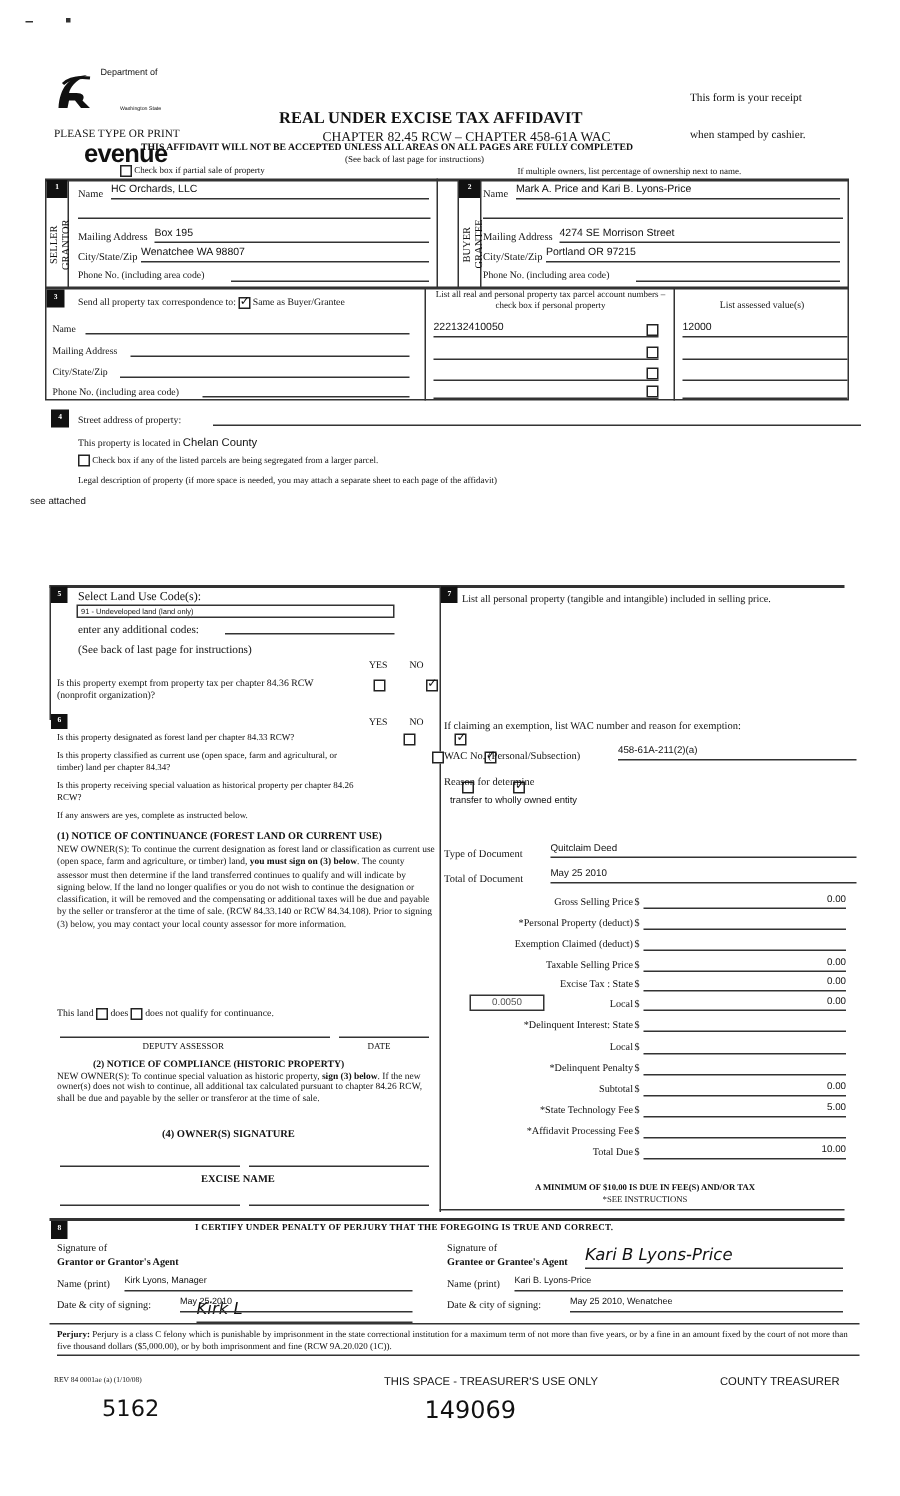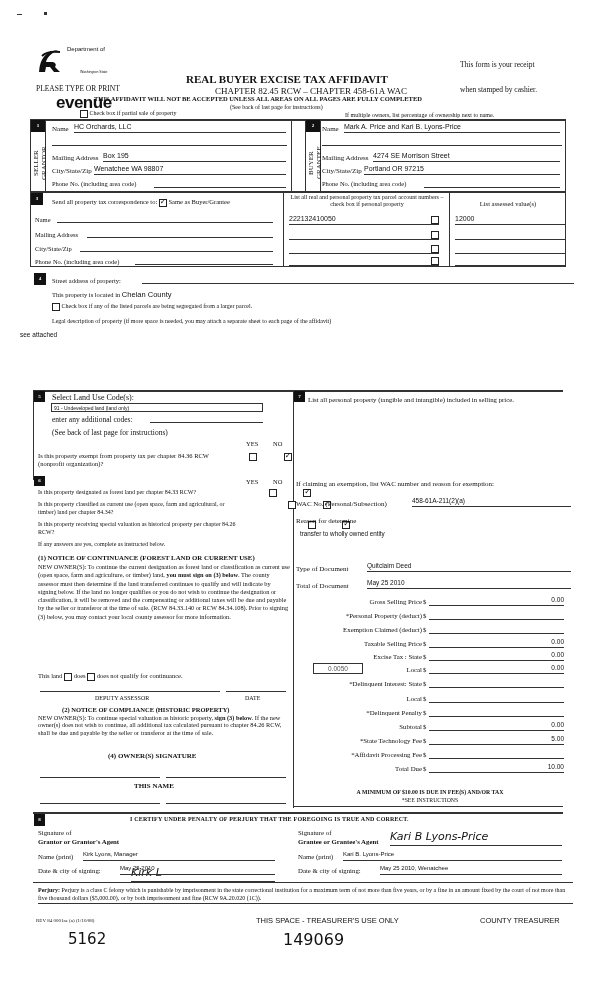--- a/index.html
+++ b/index.html
@@ -30,21 +30,21 @@
 <div class="abs" style="left:36px;top:46px;width:90px;height:30px;">
   <svg class="abs" style="left:0;top:2px;" width="26" height="26" viewBox="0 0 26 26">
     <path d="M3 24 C4 10 10 3 22 2 C14 6 11 10 10 14 L15 14 C19 14 21 16 19 19 L24 24 L18 24 L14 19 L10 19 L9 24 Z" fill="#111"></path>
     <path d="M6 8 C10 4 16 3 24 4" stroke="#111" stroke-width="2" fill="none"></path>
   </svg>
   <span class="abs sans" style="left:31px;top:0px;font-size:6px;">Department of</span>
   <span class="abs sans bold" style="left:20px;top:5px;font-size:17px;letter-spacing:-0.5px;margin-top:42px;">evenue</span>
   <span class="abs sans" style="left:44px;top:24px;font-size:3.5px;">Washington State</span>
 </div>
 <div class="abs" style="left:36px;top:84px;font-size:7.5px;">PLEASE TYPE OR PRINT</div>
-<div class="abs bold" style="left:186px;top:73px;font-size:11px;">REAL BUYER EXCISE TAX AFFIDAVIT</div>
+<div class="abs bold" style="left:186px;top:73px;font-size:11px;">REAL UNDER EXCISE TAX AFFIDAVIT</div>
 <div class="abs" style="left:188px;top:86px;font-size:9px;margin-left:27px;">CHAPTER 82.45 RCW – CHAPTER 458-61A WAC</div>
 <div class="abs" style="left:460px;top:60px;font-size:7.5px;">This form is your receipt</div>
 <div class="abs" style="left:460px;top:85px;font-size:7.5px;">when stamped by cashier.</div>
 <div class="abs bold" style="left:94px;top:95px;font-size:6.5px;">THIS AFFIDAVIT WILL NOT BE ACCEPTED UNLESS ALL AREAS ON ALL PAGES ARE FULLY COMPLETED</div>
 <div class="abs" style="left:230px;top:104px;font-size:6px;">(See back of last page for instructions)</div>
 <div class="abs" style="left:80px;top:110px;font-size:6px;">
   <span class="cb"></span>
   <span>Check box if partial sale of property</span>
 </div>
 <div class="abs" style="left:345px;top:112px;font-size:6px;">If multiple owners, list percentage of ownership next to name.</div>
@@ -219,21 +219,21 @@
 <div class="abs" style="left:95px;top:695px;font-size:6px;">DEPUTY ASSESSOR</div>
 <div class="abs" style="left:245px;top:695px;font-size:6px;">DATE</div>
 <div class="abs bold" style="left:62px;top:706px;font-size:6.5px;">(2) NOTICE OF COMPLIANCE (HISTORIC PROPERTY)</div>
 <div class="abs" style="left:38px;top:714px;width:252px;font-size:6.3px;line-height:7.4px;">
   <span>NEW OWNER(S): To continue special valuation as historic property,</span>
   <b>sign (3) below</b><span>. If the new owner(s) does not wish to continue, all additional tax calculated pursuant to chapter 84.26 RCW, shall be due and payable by the seller or transferor at the time of sale.</span>
 </div>
 <div class="abs bold" style="left:108px;top:752px;font-size:7px;">(4) OWNER(S) SIGNATURE</div>
 <div class="abs line" style="left:40px;top:777px;width:120px;height:1px;"></div>
 <div class="abs line" style="left:166px;top:777px;width:120px;height:1px;"></div>
-<div class="abs bold" style="left:134px;top:782px;font-size:7px;">THIS NAME</div>
+<div class="abs bold" style="left:134px;top:782px;font-size:7px;">EXCISE NAME</div>
 <div class="abs line" style="left:40px;top:803px;width:120px;height:1px;"></div>
 <div class="abs line" style="left:166px;top:803px;width:120px;height:1px;"></div>
 
 
 <div class="abs num" style="left:294px;top:391px;width:11px;height:11px;line-height:11px;">7</div>
 <div class="abs" style="left:308px;top:394px;width:250px;font-size:6.8px;line-height:11px;">List all personal property (tangible and intangible) included in selling price.</div>
 <div class="abs" style="left:296px;top:480px;font-size:7px;">If claiming an exemption, list WAC number and reason for exemption:</div>
 <div class="abs" style="left:296px;top:500px;font-size:7px;">WAC No. (Personal/Subsection)</div>
 <div class="abs line fill" style="left:412px;top:497px;width:159px;height:10px;font-size:6.5px;">458-61A-211(2)(a)</div>
 <div class="abs" style="left:296px;top:517px;font-size:7px;">Reason for determine</div>

